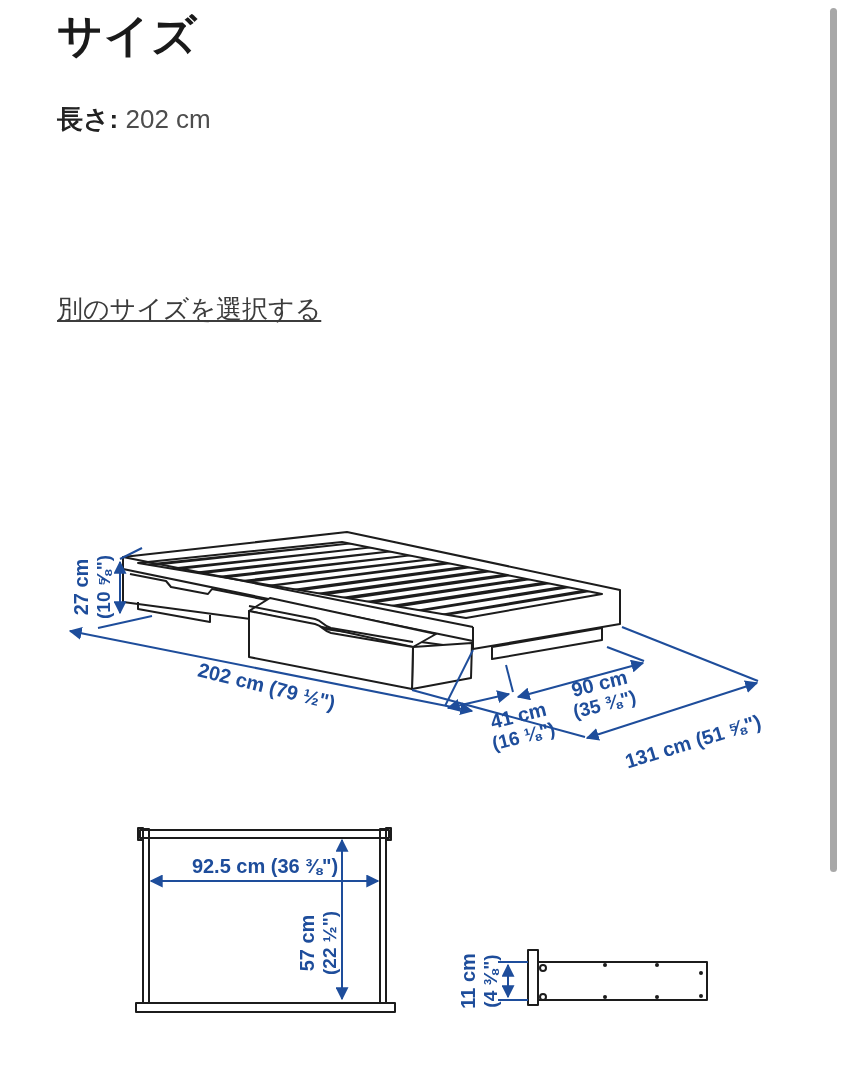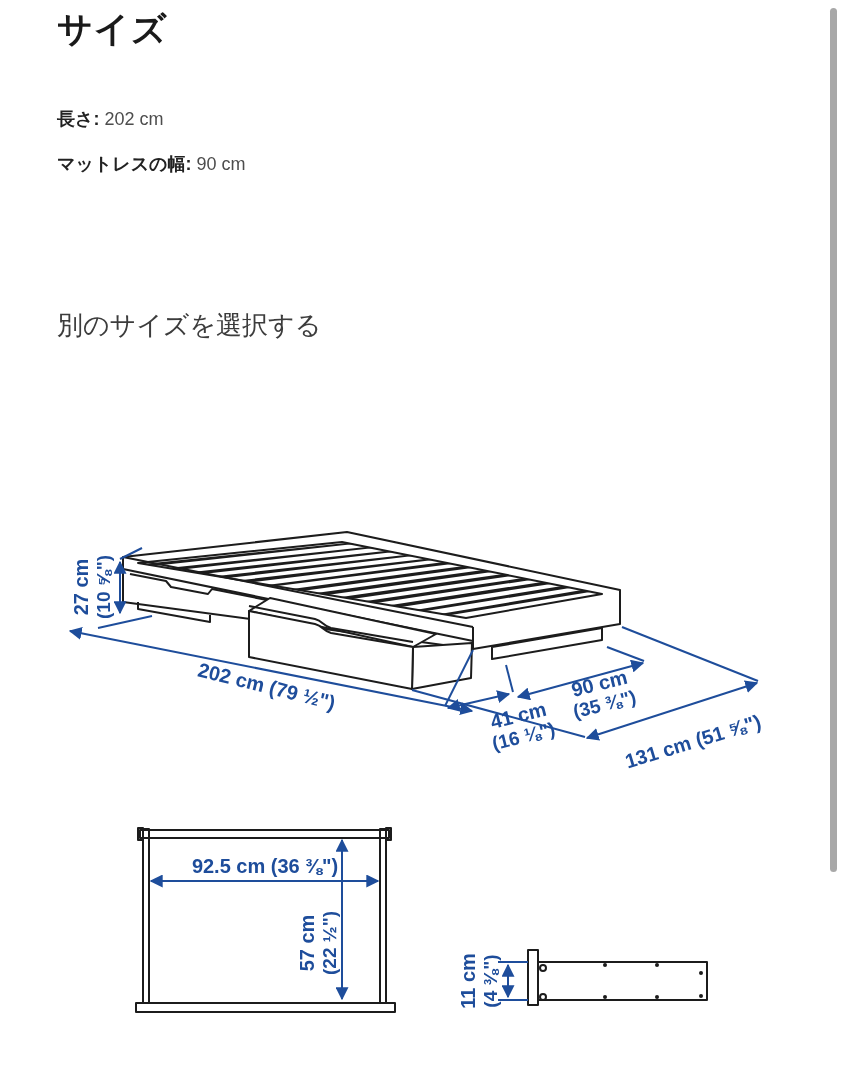--- a/index.html
+++ b/index.html
@@ -2,29 +2,29 @@
 <html><head>
 <meta charset="utf-8">
 <style>
   html,body{margin:0;padding:0;}
   body{
     width:842px;height:1080px;position:relative;background:#ffffff;
     font-family:"Liberation Sans", sans-serif;overflow:hidden;
   }
   .page-title{
     position:absolute;left:57px;top:6px;
-    font-size:35px;font-weight:700;color:#1a1a1a;letter-spacing:1px;
+    font-size:45px;font-weight:700;color:#1a1a1a;letter-spacing:1px;
   }
   .specs{position:absolute;left:57px;top:97px;}
-  .spec-line{font-size:18px;line-height:45px;white-space:nowrap;}
+  .spec-line{font-size:26px;line-height:45px;white-space:nowrap;}
   .spec-label{font-weight:700;color:#222222;}
   .spec-value{font-weight:400;color:#4d4d4d;}
   .size-link{
-    position:absolute;left:57px;top:308px;
-    font-size:26px;color:#3c3c3c;cursor:pointer;
+    position:absolute;left:57px;top:292px;
+    font-size:26px;color:#3c3c3c;text-decoration:underline;cursor:pointer;
   }
   .bed-diagram{position:absolute;left:40px;top:495px;width:760px;height:310px;}
   .opening-diagram{position:absolute;left:130px;top:815px;width:270px;height:205px;}
   .drawer-diagram{position:absolute;left:450px;top:935px;width:270px;height:90px;}
   .scrollbar-thumb{
     position:absolute;left:830px;top:8px;width:7px;height:864px;
     background:#a8a8a8;border-radius:4px;
   }
   svg .ln{stroke:#1c1c1c;stroke-width:2;fill:none;stroke-linejoin:round;}
   svg .wfill{fill:#ffffff;stroke:#1c1c1c;stroke-width:2;stroke-linejoin:round;}
@@ -38,24 +38,20 @@
 </style>
 </head>
 <body>
 
 <div class="page-title">サイズ</div>
 
 <div class="specs">
   <div class="spec-line">
     <span class="spec-label">長さ:</span>
     <span class="spec-value">202 cm</span>
-  </div>
-  <div class="spec-line">
-    <span class="spec-label">マットレスの幅:</span>
-    <span class="spec-value">90 cm</span>
   </div>
 </div>
 
 <a class="size-link">別のサイズを選択する</a>
 
 <svg class="bed-diagram" viewBox="0 0 760 310" xmlns="http://www.w3.org/2000/svg">
   <defs>
     <marker id="arrB" viewBox="0 0 10 10" refX="9" refY="5" markerWidth="6.5" markerHeight="6.5" orient="auto-start-reverse">
       <path d="M0,0 L10,5 L0,10 z" fill="#1e4d9b"></path>
     </marker>

